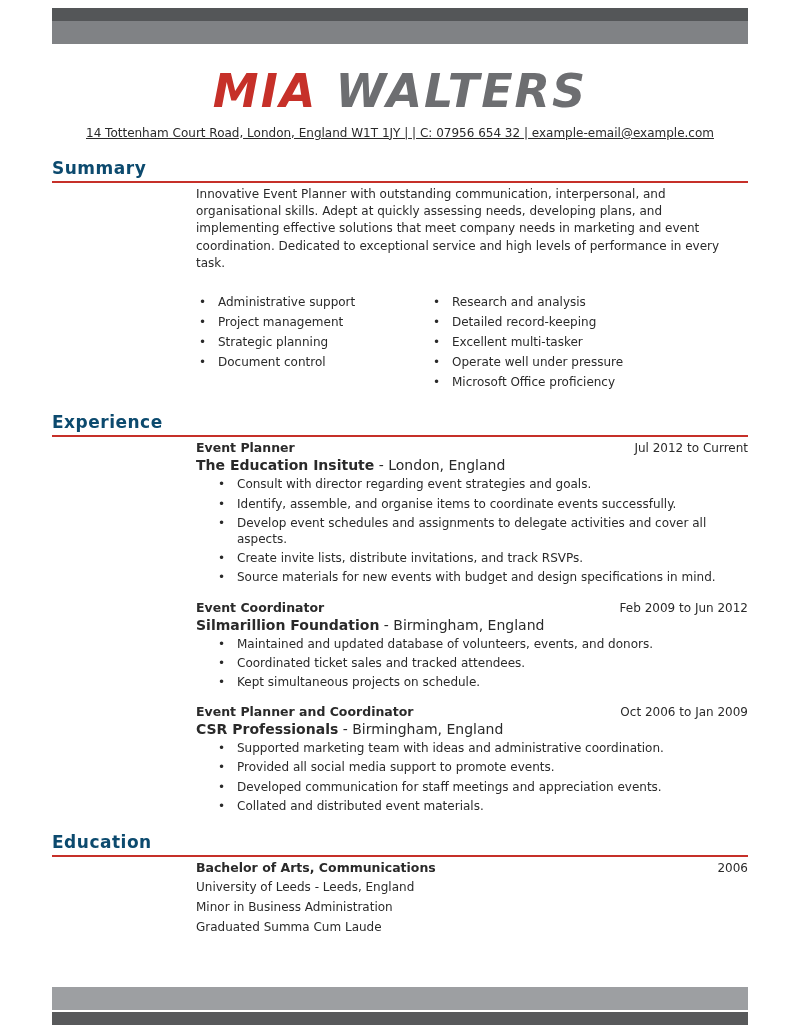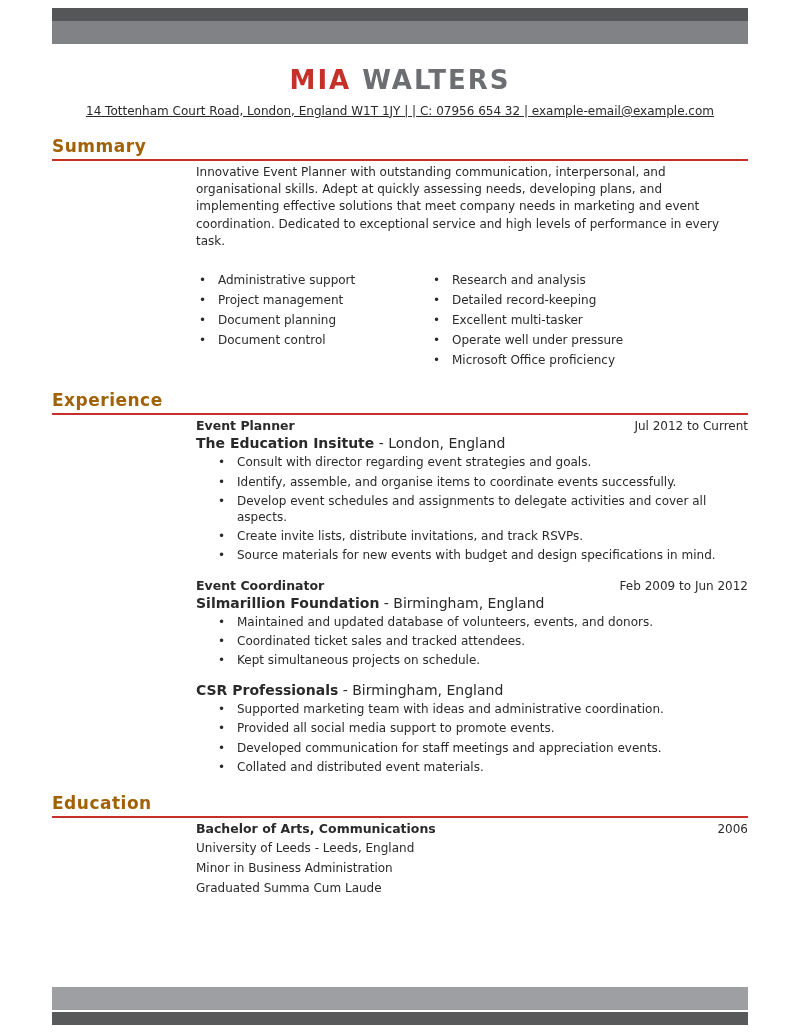--- a/index.html
+++ b/index.html
@@ -17,35 +17,35 @@
   
   .bar { margin: 0 52px; }
   .bar-top-dark  { margin-top: 8px; height: 13px; background: #545658; }
   .bar-top-light { height: 23px; background: #808285; }
   
   .bar-bottom-light { position: absolute; left: 52px; right: 52px; bottom: 25px; height: 23px; background: #9d9fa2; }
   .bar-bottom-dark  { position: absolute; left: 52px; right: 52px; bottom: 10px; height: 13px; background: #58595b; }
 
   
   .header { text-align: center; margin-top: 22px; }
-  .name { font-size: 26px; font-weight: bold; letter-spacing: 2px; line-height: 1.1; }
+  .name { font-size: 46px; font-weight: bold; letter-spacing: 2px; line-height: 1.1; font-style: italic; }
   .name .first { color: #c63029; }
   .name .last  { color: #6d6e71; }
   .contact { margin-top: 9px; font-size: 12px; color: #2a2a2a; text-decoration: underline; }
 
   
   .section { margin: 18px 52px 0; }
   .section-heading-row {
     border-bottom: 2px solid #c63029;
     padding-bottom: 3px;
   }
   .section-heading {
     font-size: 17px;
     font-weight: bold;
-    color: #a16207;
+    color: #0c4a6e;
     letter-spacing: 0.5px;
   }
   .section-body { margin-left: 144px; padding-top: 3px; font-size: 12px; }
 
   .summary-text { line-height: 1.45; padding-right: 2px; }
 
   
   ul.bullets { list-style: none; }
   ul.bullets li {
     position: relative;
@@ -106,21 +106,21 @@
       <div class="summary-text">Innovative Event Planner with outstanding communication, interpersonal, and organisational skills. Adept at quickly assessing needs, developing plans, and implementing effective solutions that meet company needs in marketing and event coordination. Dedicated to exceptional service and high levels of performance in every task.</div>
     </div>
   </div>
 
   <div class="section">
     <div class="section-body">
       <div class="highlights-cols">
         <ul class="bullets col-left">
           <li>Administrative support</li>
           <li>Project management</li>
-          <li>Document planning</li>
+          <li>Strategic planning</li>
           <li>Document control</li>
         </ul>
         <ul class="bullets col-right">
           <li>Research and analysis</li>
           <li>Detailed record-keeping</li>
           <li>Excellent multi-tasker</li>
           <li>Operate well under pressure</li>
           <li>Microsoft Office proficiency</li>
         </ul>
       </div>
@@ -159,20 +159,24 @@
           <span class="job-company">Silmarillion Foundation</span><span class="job-location"> - Birmingham, England</span>
         </div>
         <ul class="bullets">
           <li>Maintained and updated database of volunteers, events, and donors.</li>
           <li>Coordinated ticket sales and tracked attendees.</li>
           <li>Kept simultaneous projects on schedule.</li>
         </ul>
       </div>
 
       <div class="job">
+        <div class="job-header">
+          <span class="job-title">Event Planner and Coordinator</span>
+          <span class="job-dates">Oct 2006 to Jan 2009</span>
+        </div>
         <div class="job-company-line">
           <span class="job-company">CSR Professionals</span><span class="job-location"> - Birmingham, England</span>
         </div>
         <ul class="bullets">
           <li>Supported marketing team with ideas and administrative coordination.</li>
           <li>Provided all social media support to promote events.</li>
           <li>Developed communication for staff meetings and appreciation events.</li>
           <li>Collated and distributed event materials.</li>
         </ul>
       </div>

